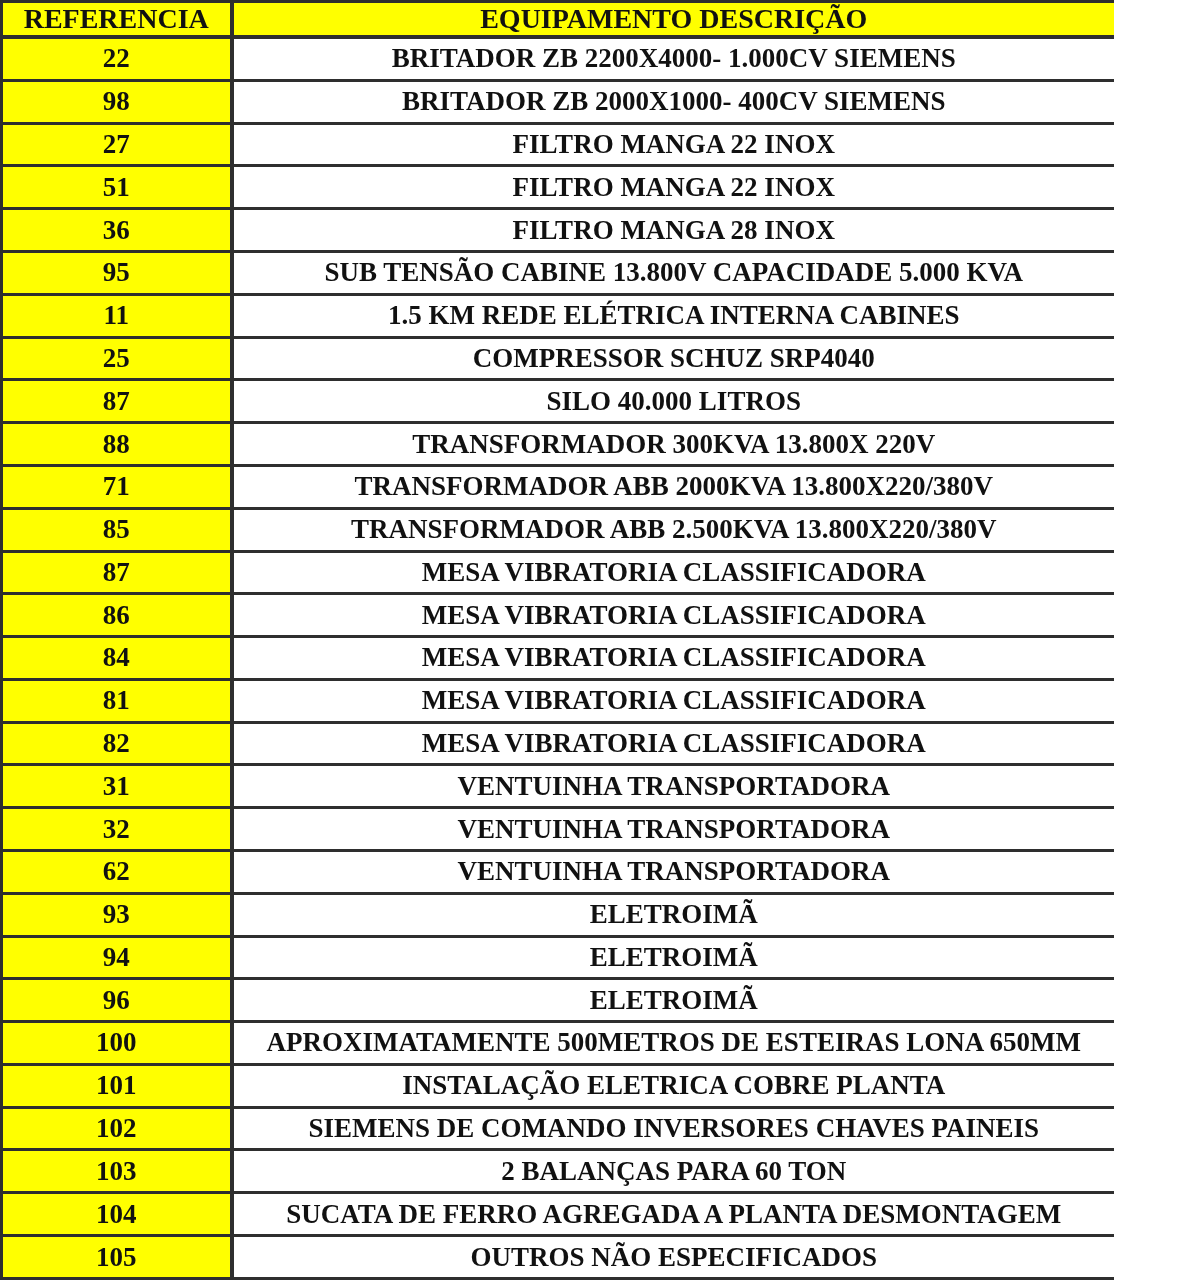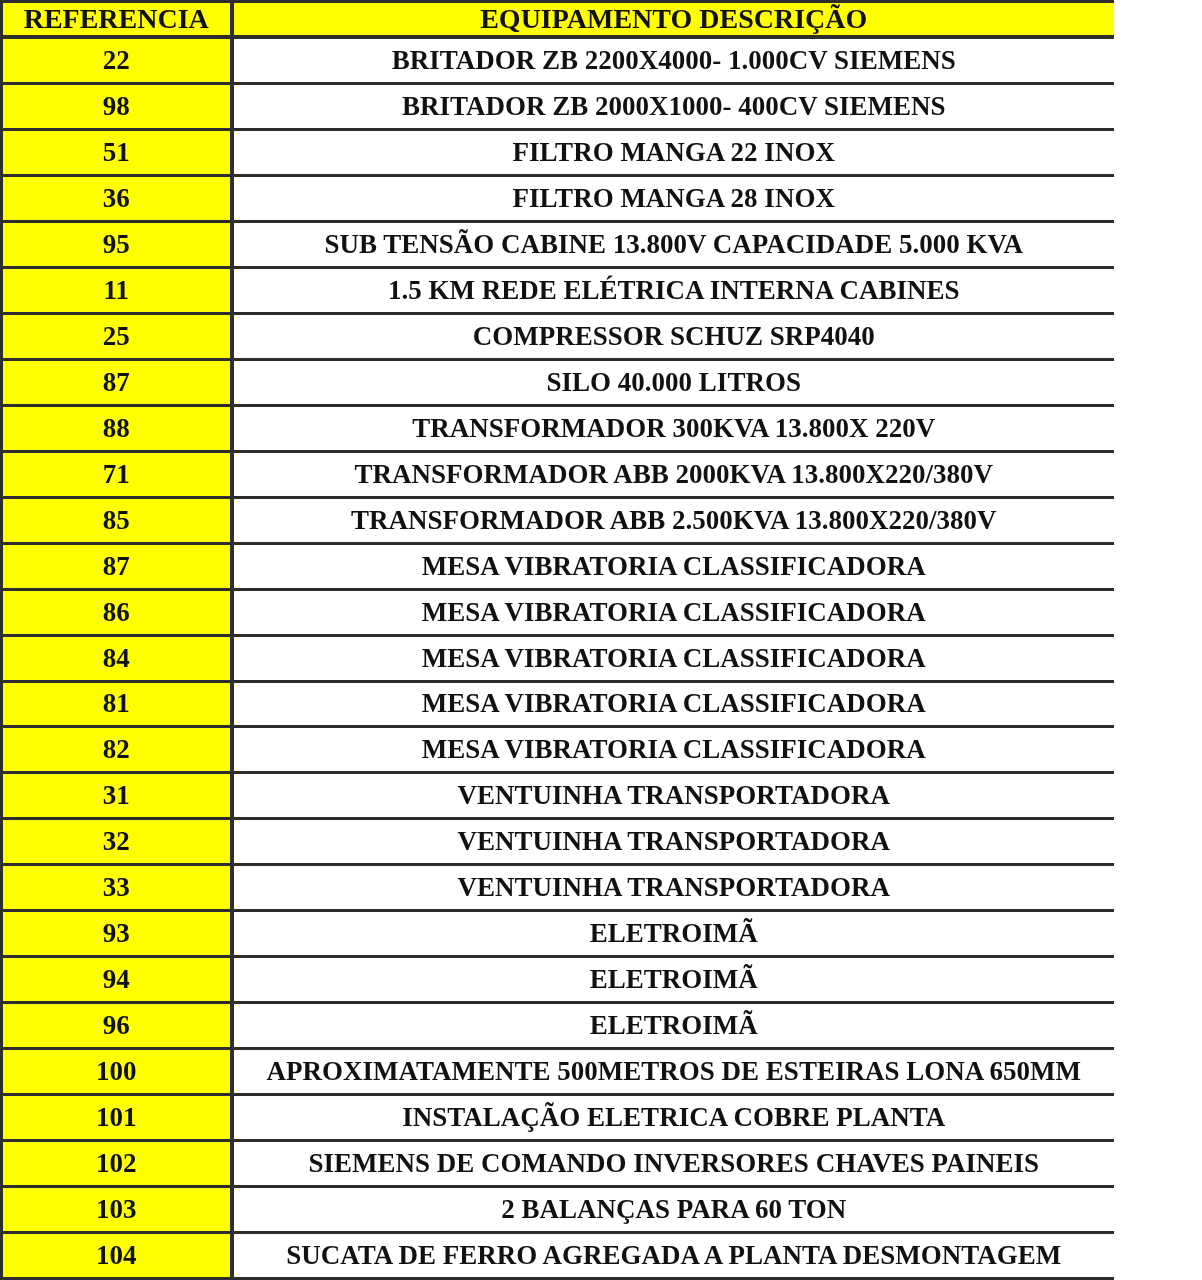--- a/index.html
+++ b/index.html
@@ -67,20 +67,24 @@
   <tr>
     <td class="ref">22</td>
     <td class="desc">BRITADOR ZB 2200X4000- 1.000CV SIEMENS</td>
   </tr>
 
   <tr>
     <td class="ref">98</td>
     <td class="desc">BRITADOR ZB 2000X1000- 400CV SIEMENS</td>
   </tr>
 
+  <tr>
+    <td class="ref">27</td>
+    <td class="desc">FILTRO MANGA 22 INOX</td>
+  </tr>
 
   <tr>
     <td class="ref">51</td>
     <td class="desc">FILTRO MANGA 22 INOX</td>
   </tr>
 
   <tr>
     <td class="ref">36</td>
     <td class="desc">FILTRO MANGA 28 INOX</td>
   </tr>
@@ -150,21 +154,21 @@
     <td class="ref">31</td>
     <td class="desc">VENTUINHA TRANSPORTADORA</td>
   </tr>
 
   <tr>
     <td class="ref">32</td>
     <td class="desc">VENTUINHA TRANSPORTADORA</td>
   </tr>
 
   <tr>
-    <td class="ref">33</td>
+    <td class="ref">62</td>
     <td class="desc">VENTUINHA TRANSPORTADORA</td>
   </tr>
 
 
   <tr>
     <td class="ref">93</td>
     <td class="desc">ELETROIMÃ</td>
   </tr>
 
   <tr>
@@ -195,14 +199,18 @@
   <tr>
     <td class="ref">103</td>
     <td class="desc">2 BALANÇAS PARA 60 TON</td>
   </tr>
 
   <tr>
     <td class="ref">104</td>
     <td class="desc">SUCATA DE FERRO AGREGADA A PLANTA DESMONTAGEM</td>
   </tr>
 
+  <tr>
+    <td class="ref">105</td>
+    <td class="desc">OUTROS NÃO ESPECIFICADOS</td>
+  </tr>
 </tbody>
 </table>
 
 </body></html>

